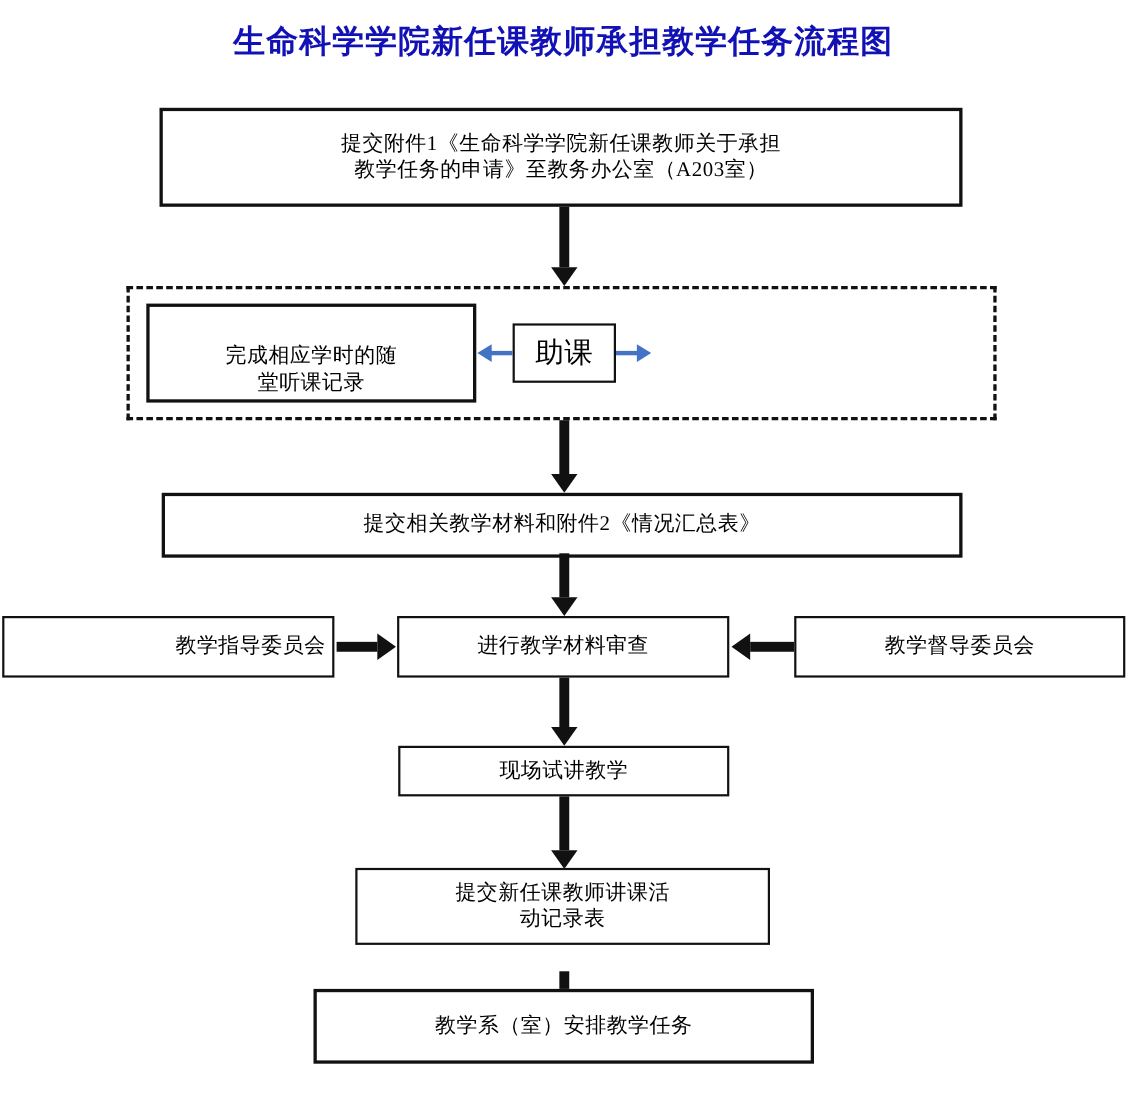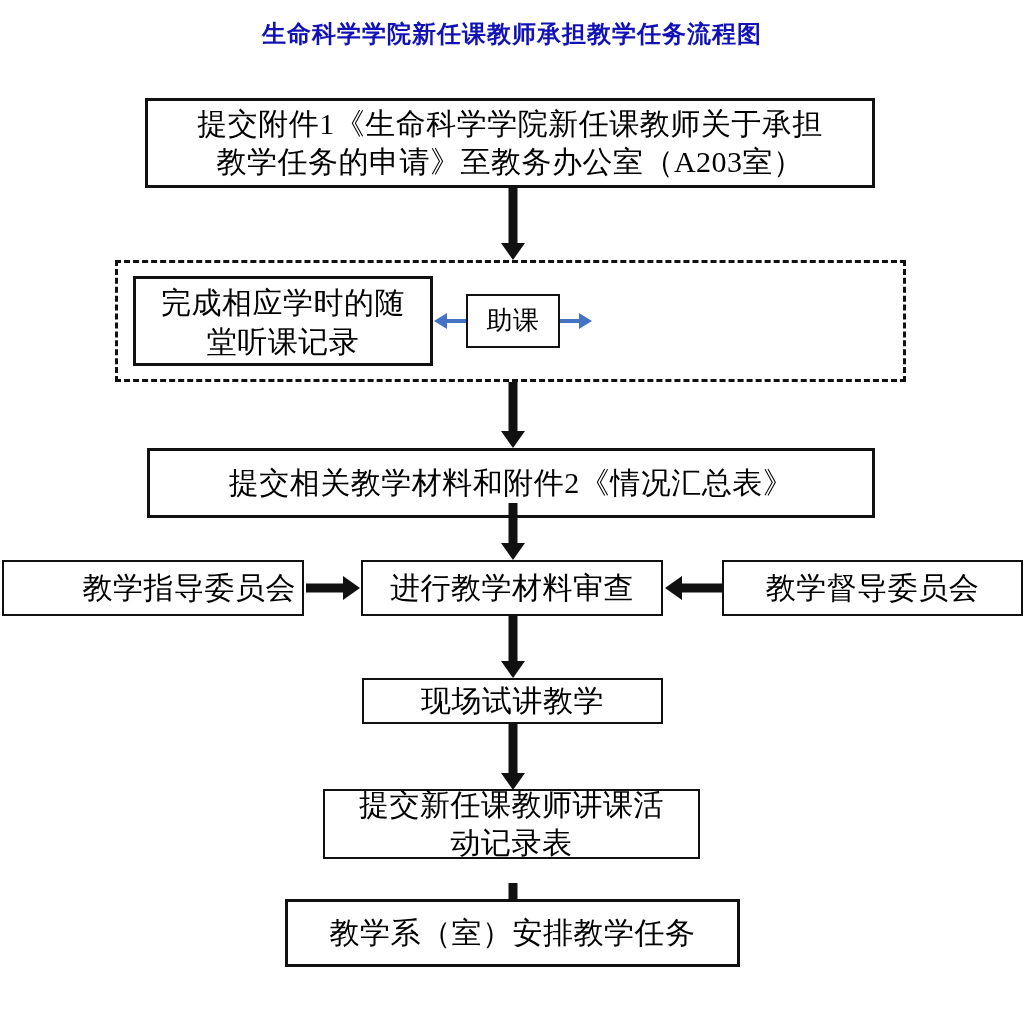--- a/index.html
+++ b/index.html
@@ -24,36 +24,36 @@
   }
 
   .title {
     position: absolute;
     left: 0;
     top: 18px;
     width: 1024px;
     text-align: center;
     font-family: "Liberation Sans", "DejaVu Sans", sans-serif;
     font-weight: bold;
-    font-size: 24px;
+    font-size: 29px;
     letter-spacing: 1px;
     color: #1111b5;
     white-space: nowrap;
   }
 
   .box {
     position: absolute;
     box-sizing: border-box;
     border: 3px solid #111111;
     background: #ffffff;
     display: flex;
     align-items: center;
     justify-content: center;
     text-align: center;
-    font-size: 30px;
+    font-size: 19px;
     line-height: 1.28;
     letter-spacing: 0.5px;
     padding: 2px 6px;
   }
   .box .txt {
     display: block;
     white-space: pre-line;
   }
 
   .box.thin { border-width: 2px; }
@@ -176,21 +176,21 @@
   <div class="blue-arrow right" style="left:560px; top:321px; width:32px;">
     <div class="stem" style="background:#4472c4;"></div>
     <div class="head" style="border-left:13px solid #4472c4;"></div>
   </div>
 
   <div class="v-arrow" style="left:513px; top:382px; height:66px;">
     <div class="stem" style="height:49px;"></div>
     <div class="head"></div>
   </div>
 
-  <div class="box" style="left:147px; top:448px; width:728px; height:70px;">
+  <div class="box" style="left:147px; top:448px; width:728px; height:59px;">
     <span class="txt">提交相关教学材料和附件2《情况汇总表》</span>
   </div>
 
   <div class="v-arrow" style="left:513px; top:503px; height:57px;">
     <div class="stem" style="height:40px;"></div>
     <div class="head"></div>
   </div>
 
   <div class="box thin" style="left:2px; top:560px; width:302px; height:56px;justify-content:flex-end;">
     <span class="txt">教学指导委员会</span>

